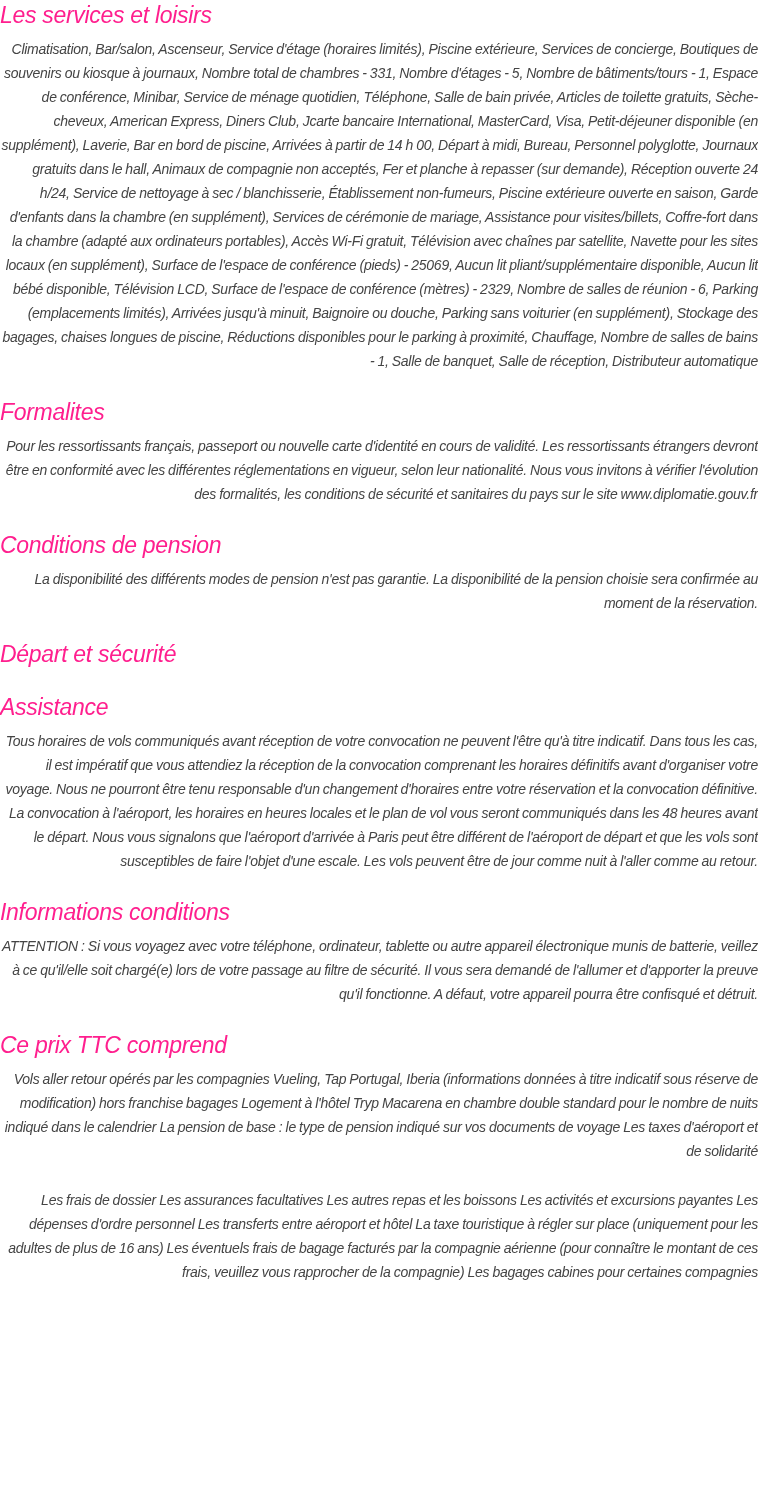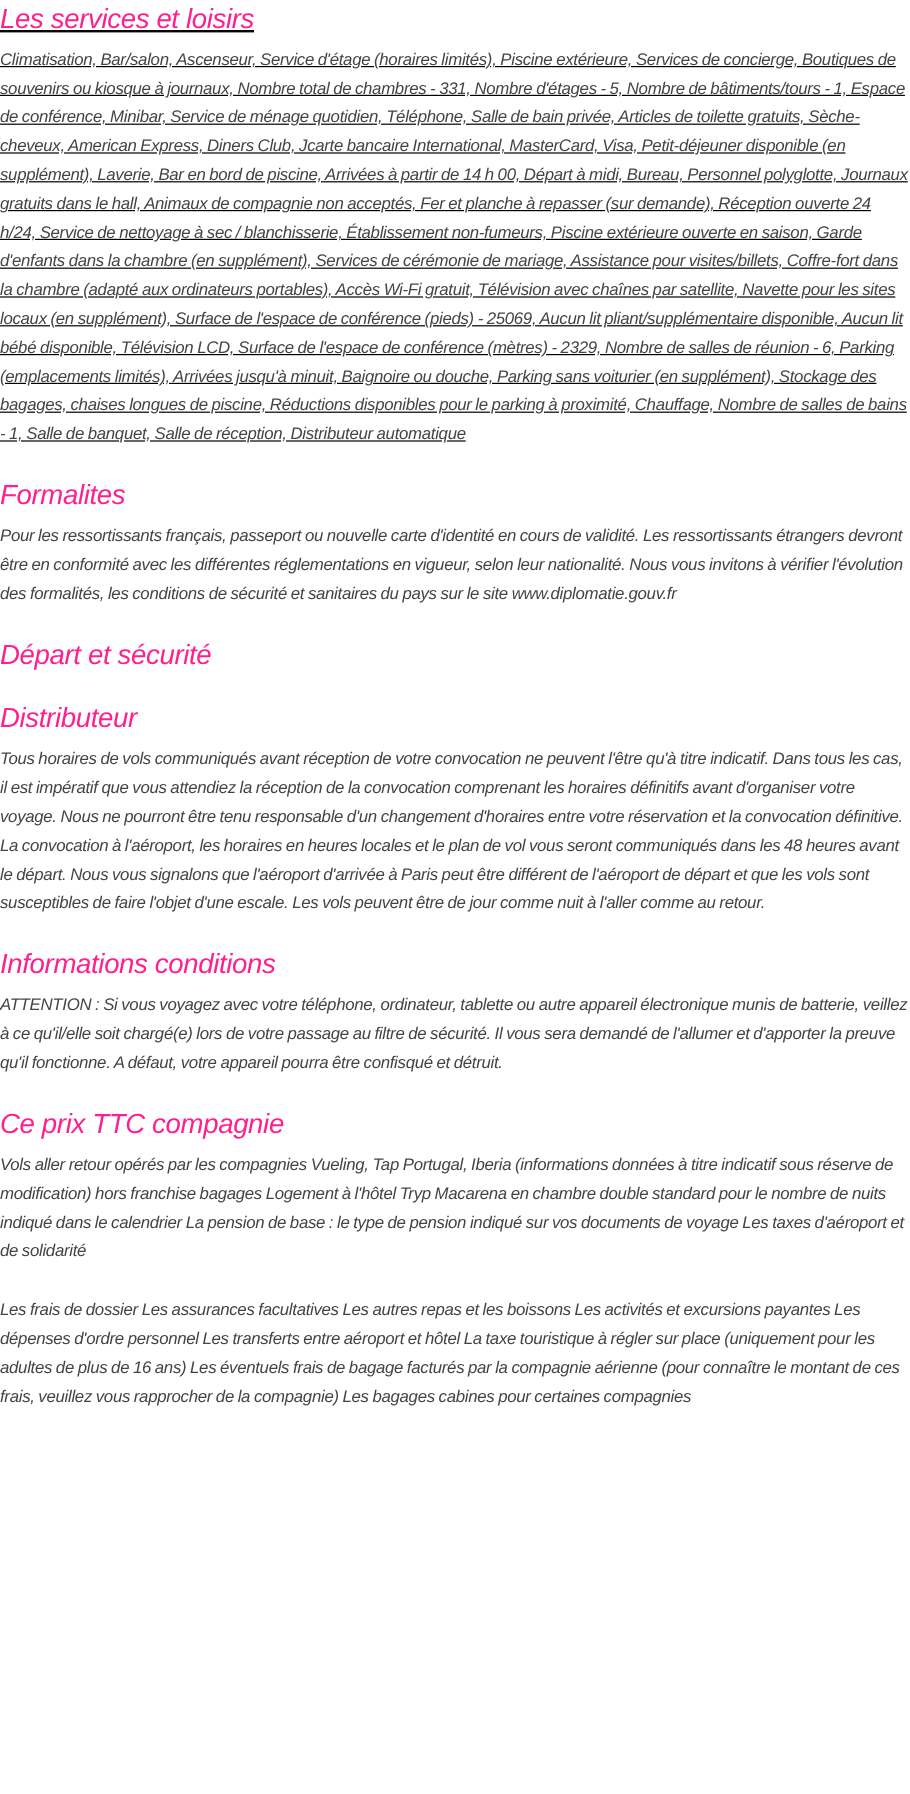--- a/index.html
+++ b/index.html
@@ -32,55 +32,60 @@
     .section-body {
       font-family: "Liberation Sans", sans-serif;
       font-style: italic;
       color: #444444;
       font-size: 14px;
       line-height: 24px;
       margin: 0;
       padding: 0;
       letter-spacing: -0.25px;
       word-spacing: -0.5px;
+      text-align: right;
     }
-    .s0 { margin-top: 1px; text-decoration: underline; }
+    .s0 { margin-top: 1px; }
   </style>
 </head>
 <body>
 
 <div class="page">
 
   <div class="section s0">
     <h2 class="section-title">Les services et loisirs</h2>
     <p class="section-body">Climatisation, Bar/salon, Ascenseur, Service d'étage (horaires limités), Piscine extérieure, Services de concierge, Boutiques de souvenirs ou kiosque à journaux, Nombre total de chambres - 331, Nombre d'étages - 5, Nombre de bâtiments/tours - 1, Espace de conférence, Minibar, Service de ménage quotidien, Téléphone, Salle de bain privée, Articles de toilette gratuits, Sèche-cheveux, American Express, Diners Club, Jcarte bancaire International, MasterCard, Visa, Petit-déjeuner disponible (en supplément), Laverie, Bar en bord de piscine, Arrivées à partir de 14 h 00, Départ à midi, Bureau, Personnel polyglotte, Journaux gratuits dans le hall, Animaux de compagnie non acceptés, Fer et planche à repasser (sur demande), Réception ouverte 24 h/24, Service de nettoyage à sec / blanchisserie, Établissement non-fumeurs, Piscine extérieure ouverte en saison, Garde d'enfants dans la chambre (en supplément), Services de cérémonie de mariage, Assistance pour visites/billets, Coffre-fort dans la chambre (adapté aux ordinateurs portables), Accès Wi-Fi gratuit, Télévision avec chaînes par satellite, Navette pour les sites locaux (en supplément), Surface de l'espace de conférence (pieds) - 25069, Aucun lit pliant/supplémentaire disponible, Aucun lit bébé disponible, Télévision LCD, Surface de l'espace de conférence (mètres) - 2329, Nombre de salles de réunion - 6, Parking (emplacements limités), Arrivées jusqu'à minuit, Baignoire ou douche, Parking sans voiturier (en supplément), Stockage des bagages, chaises longues de piscine, Réductions disponibles pour le parking à proximité, Chauffage, Nombre de salles de bains - 1, Salle de banquet, Salle de réception, Distributeur automatique</p>
   </div>
 
   <div class="section">
     <h2 class="section-title">Formalites</h2>
     <p class="section-body">Pour les ressortissants français, passeport ou nouvelle carte d'identité en cours de validité. Les ressortissants étrangers devront être en conformité avec les différentes réglementations en vigueur, selon leur nationalité. Nous vous invitons à vérifier l'évolution des formalités, les conditions de sécurité et sanitaires du pays sur le site www.diplomatie.gouv.fr</p>
   </div>
 
+  <div class="section">
+    <h2 class="section-title">Conditions de pension</h2>
+    <p class="section-body">La disponibilité des différents modes de pension n'est pas garantie. La disponibilité de la pension choisie sera confirmée au moment de la réservation.</p>
+  </div>
 
   <div class="section">
     <h2 class="section-title">Départ et sécurité</h2>
   </div>
 
   <div class="section">
-    <h2 class="section-title">Distributeur</h2>
+    <h2 class="section-title">Assistance</h2>
     <p class="section-body">Tous horaires de vols communiqués avant réception de votre convocation ne peuvent l'être qu'à titre indicatif. Dans tous les cas, il est impératif que vous attendiez la réception de la convocation comprenant les horaires définitifs avant d'organiser votre voyage. Nous ne pourront être tenu responsable d'un changement d'horaires entre votre réservation et la convocation définitive. La convocation à l'aéroport, les horaires en heures locales et le plan de vol vous seront communiqués dans les 48 heures avant le départ. Nous vous signalons que l'aéroport d'arrivée à Paris peut être différent de l'aéroport de départ et que les vols sont susceptibles de faire l'objet d'une escale. Les vols peuvent être de jour comme nuit à l'aller comme au retour.</p>
   </div>
 
   <div class="section">
     <h2 class="section-title">Informations conditions</h2>
     <p class="section-body">ATTENTION : Si vous voyagez avec votre téléphone, ordinateur, tablette ou autre appareil électronique munis de batterie, veillez à ce qu'il/elle soit chargé(e) lors de votre passage au filtre de sécurité. Il vous sera demandé de l'allumer et d'apporter la preuve qu'il fonctionne. A défaut, votre appareil pourra être confisqué et détruit.</p>
   </div>
 
   <div class="section">
-    <h2 class="section-title">Ce prix TTC compagnie</h2>
+    <h2 class="section-title">Ce prix TTC comprend</h2>
     <p class="section-body">Vols aller retour opérés par les compagnies Vueling, Tap Portugal, Iberia (informations données à titre indicatif sous réserve de modification) hors franchise bagages Logement à l'hôtel Tryp Macarena en chambre double standard pour le nombre de nuits indiqué dans le calendrier La pension de base : le type de pension indiqué sur vos documents de voyage Les taxes d'aéroport et de solidarité</p>
   </div>
 
   <div class="section">
     <p class="section-body">Les frais de dossier Les assurances facultatives Les autres repas et les boissons Les activités et excursions payantes Les dépenses d'ordre personnel Les transferts entre aéroport et hôtel La taxe touristique à régler sur place (uniquement pour les adultes de plus de 16 ans) Les éventuels frais de bagage facturés par la compagnie aérienne (pour connaître le montant de ces frais, veuillez vous rapprocher de la compagnie) Les bagages cabines pour certaines compagnies</p>
   </div>
 
 </div>
 
 </body></html>

